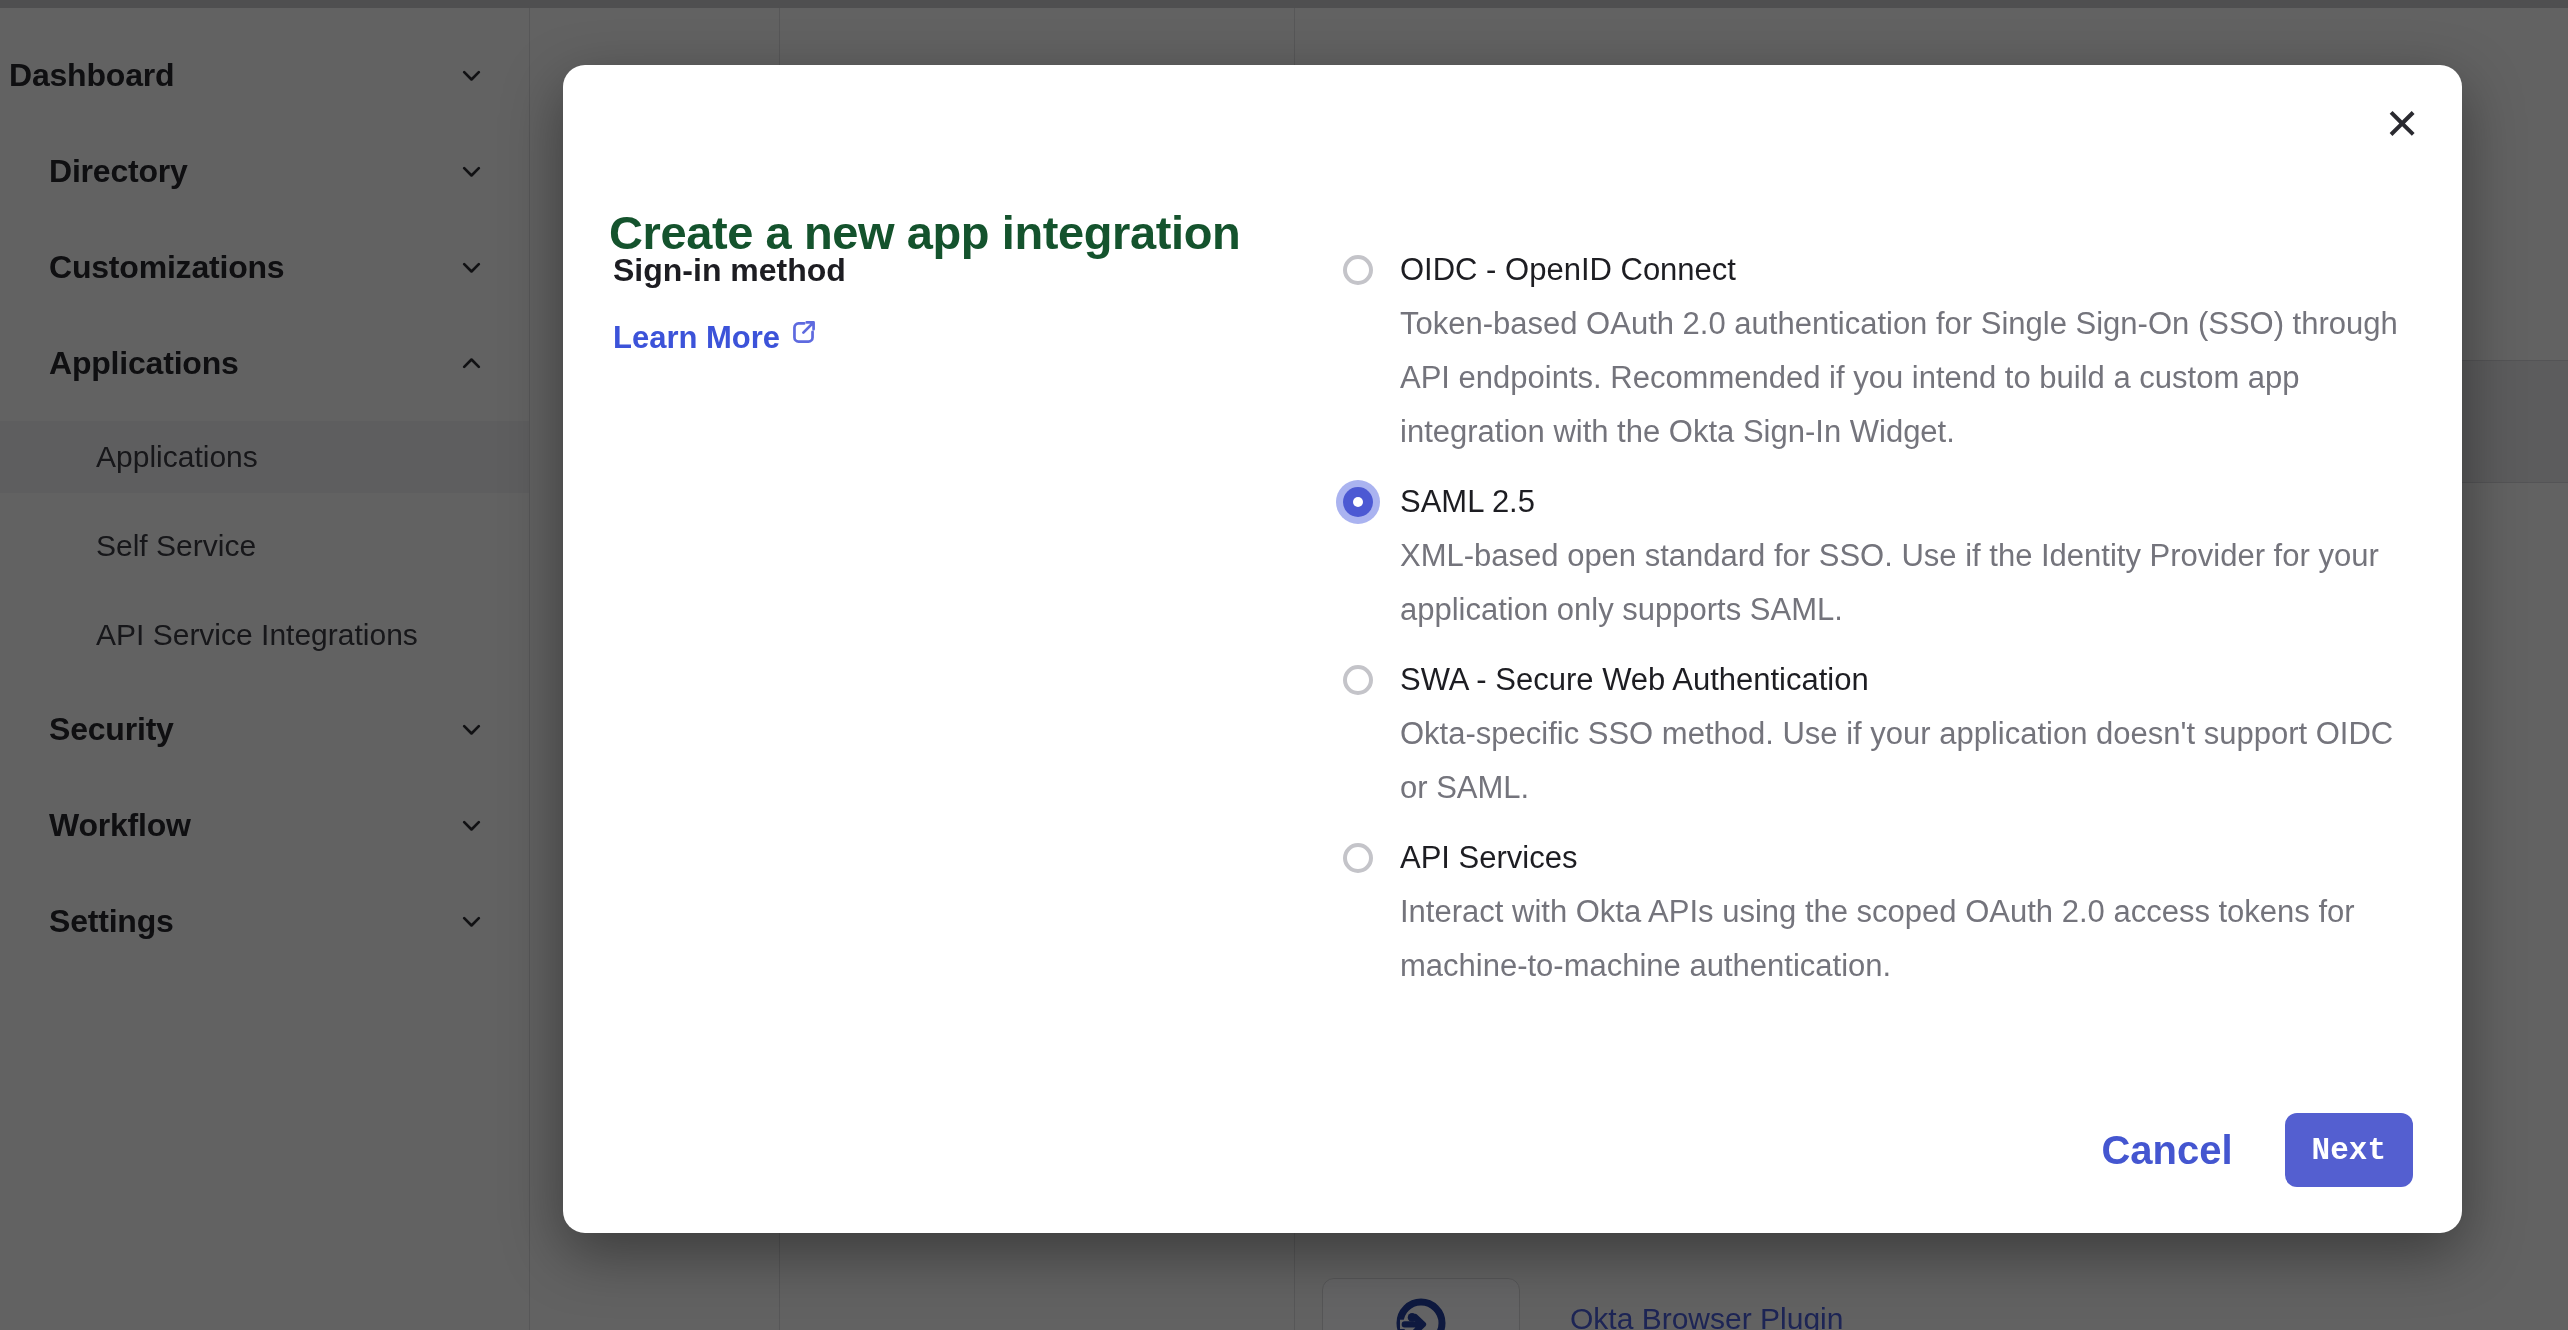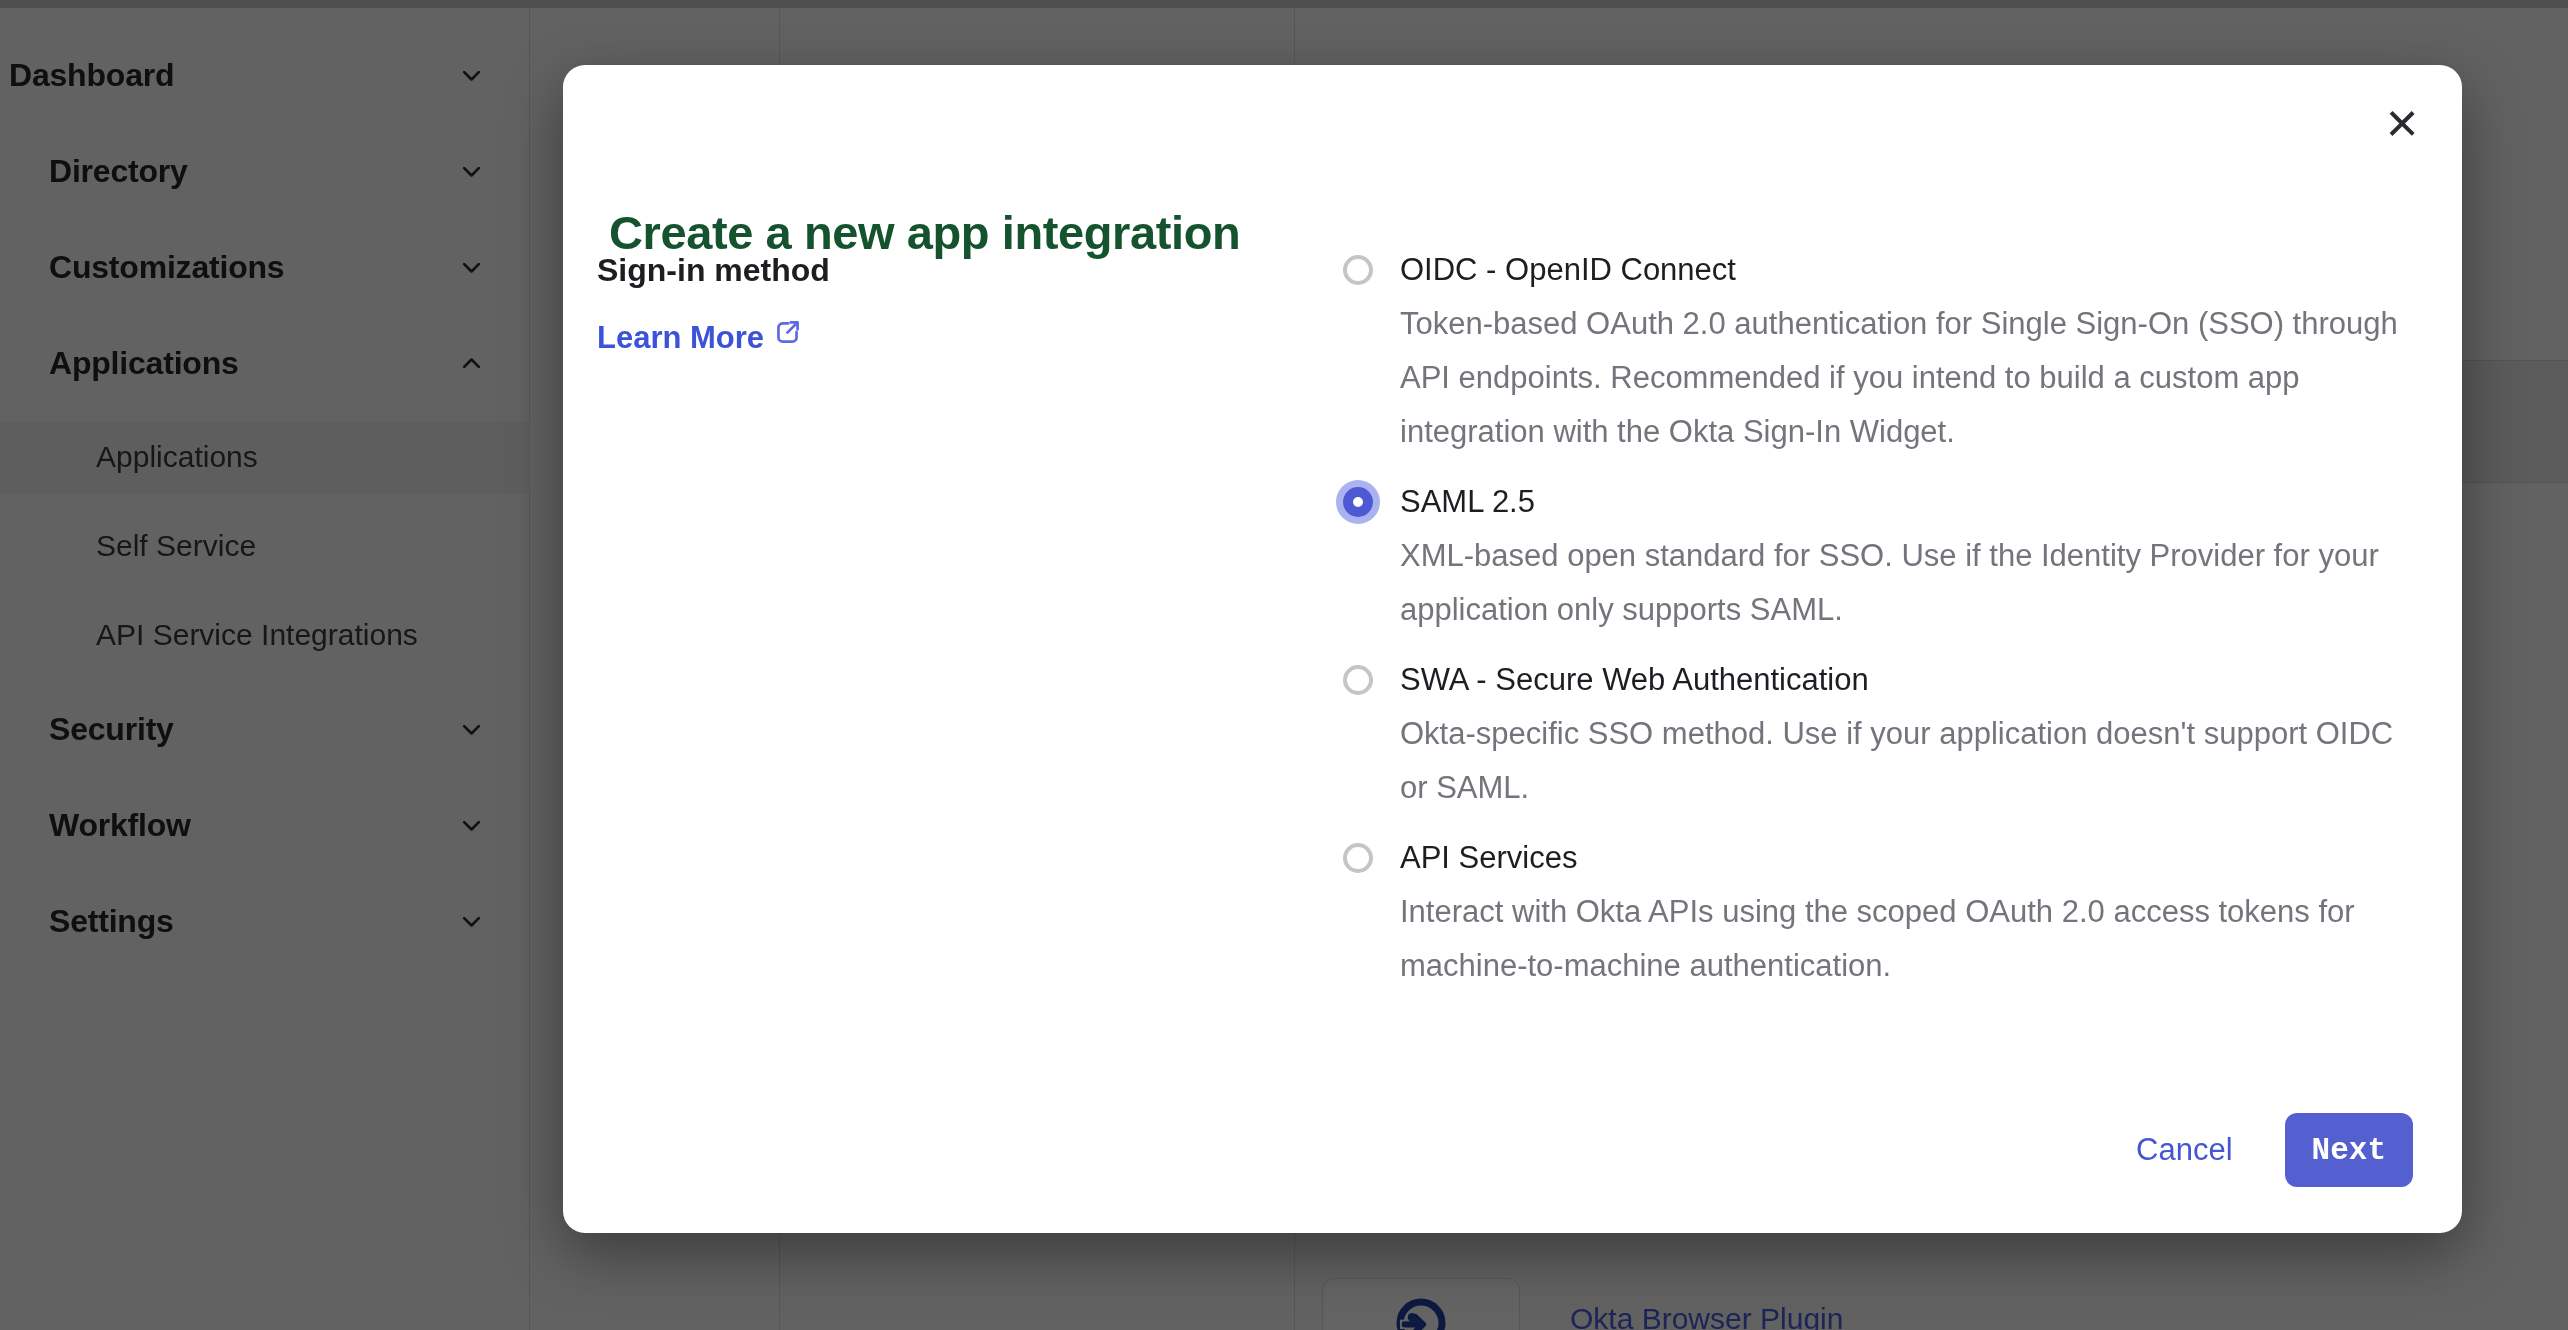--- a/index.html
+++ b/index.html
@@ -31,36 +31,36 @@
   .plugin-label { position:absolute; left:1570px; top:1302px; font-size:30px; font-weight:500; color:#4a5cd4; }
 
   
   .overlay { position:absolute; inset:0; background:rgba(0,0,0,0.60); }
 
   
   .modal { position:absolute; left:563px; top:65px; width:1899px; height:1168px; background:#ffffff; border-radius:22px; box-shadow:0 20px 60px rgba(0,0,0,0.40); }
   .close-btn { position:absolute; left:1811px; top:30px; width:56px; height:56px; border:none; background:transparent; font-size:56px; line-height:56px; font-weight:400; color:#2a2a30; cursor:pointer; font-family:"Liberation Sans", sans-serif; }
   .modal-title { position:absolute; left:46px; top:140px; font-size:47px; font-weight:700; letter-spacing:-0.4px; color:#14532d; }
 
-  .left-col { position:absolute; left:34px; top:178px; }
+  .left-col { position:absolute; left:50px; top:178px; }
   .sign-in-label { font-size:32px; font-weight:700; color:#1d1d22; line-height:54px; }
   .learn-more { margin-top:14px; display:flex; align-items:center; gap:8px; font-size:31px; font-weight:700; color:#3c53d9; line-height:54px; cursor:pointer; text-decoration:none; }
 
   .options { position:absolute; left:780px; top:178px; width:1090px; }
   .option { display:flex; margin-bottom:16px; }
   .radio-cell { width:57px; flex:0 0 57px; padding-top:12px; }
   .radio { width:30px; height:30px; border-radius:50%; border:4px solid #c4c4c9; background:#fff; cursor:pointer; }
   .option.selected .radio { position:relative; border:none; background:#4c59d3; box-shadow:0 0 0 7px #aab3f0; }
   .option.selected .radio::after { content:""; position:absolute; left:10px; top:10px; width:10px; height:10px; border-radius:50%; background:#fff; }
   .opt-text { width:1020px; }
   .opt-label { font-size:31px; color:#1d1d22; line-height:54px; cursor:pointer; }
   .opt-desc { font-size:31px; color:#74747c; line-height:54px; }
 
   .footer { position:absolute; top:1048px; right:49px; height:74px; display:flex; align-items:center; gap:52px; }
-  .cancel-btn { border:none; background:transparent; font-size:31px; font-weight:400; color:#4456d0; cursor:pointer; font-family:"Liberation Sans", sans-serif; }
+  .cancel-btn { border:none; background:transparent; font-size:40px; font-weight:700; color:#4456d0; cursor:pointer; font-family:"Liberation Sans", sans-serif; }
   .next-btn { height:74px; padding:0 27px; border:none; border-radius:12px; background:#545fd0; color:#ffffff; font-size:31px; font-weight:700; cursor:pointer; font-family:Liberation Mono, monospace; }
 </style>
 </head>
 <body>
 
 <div id="screen">
 
   <div class="top-strip"></div>
   <div class="vline l1"></div>
   <div class="vline l2"></div>

